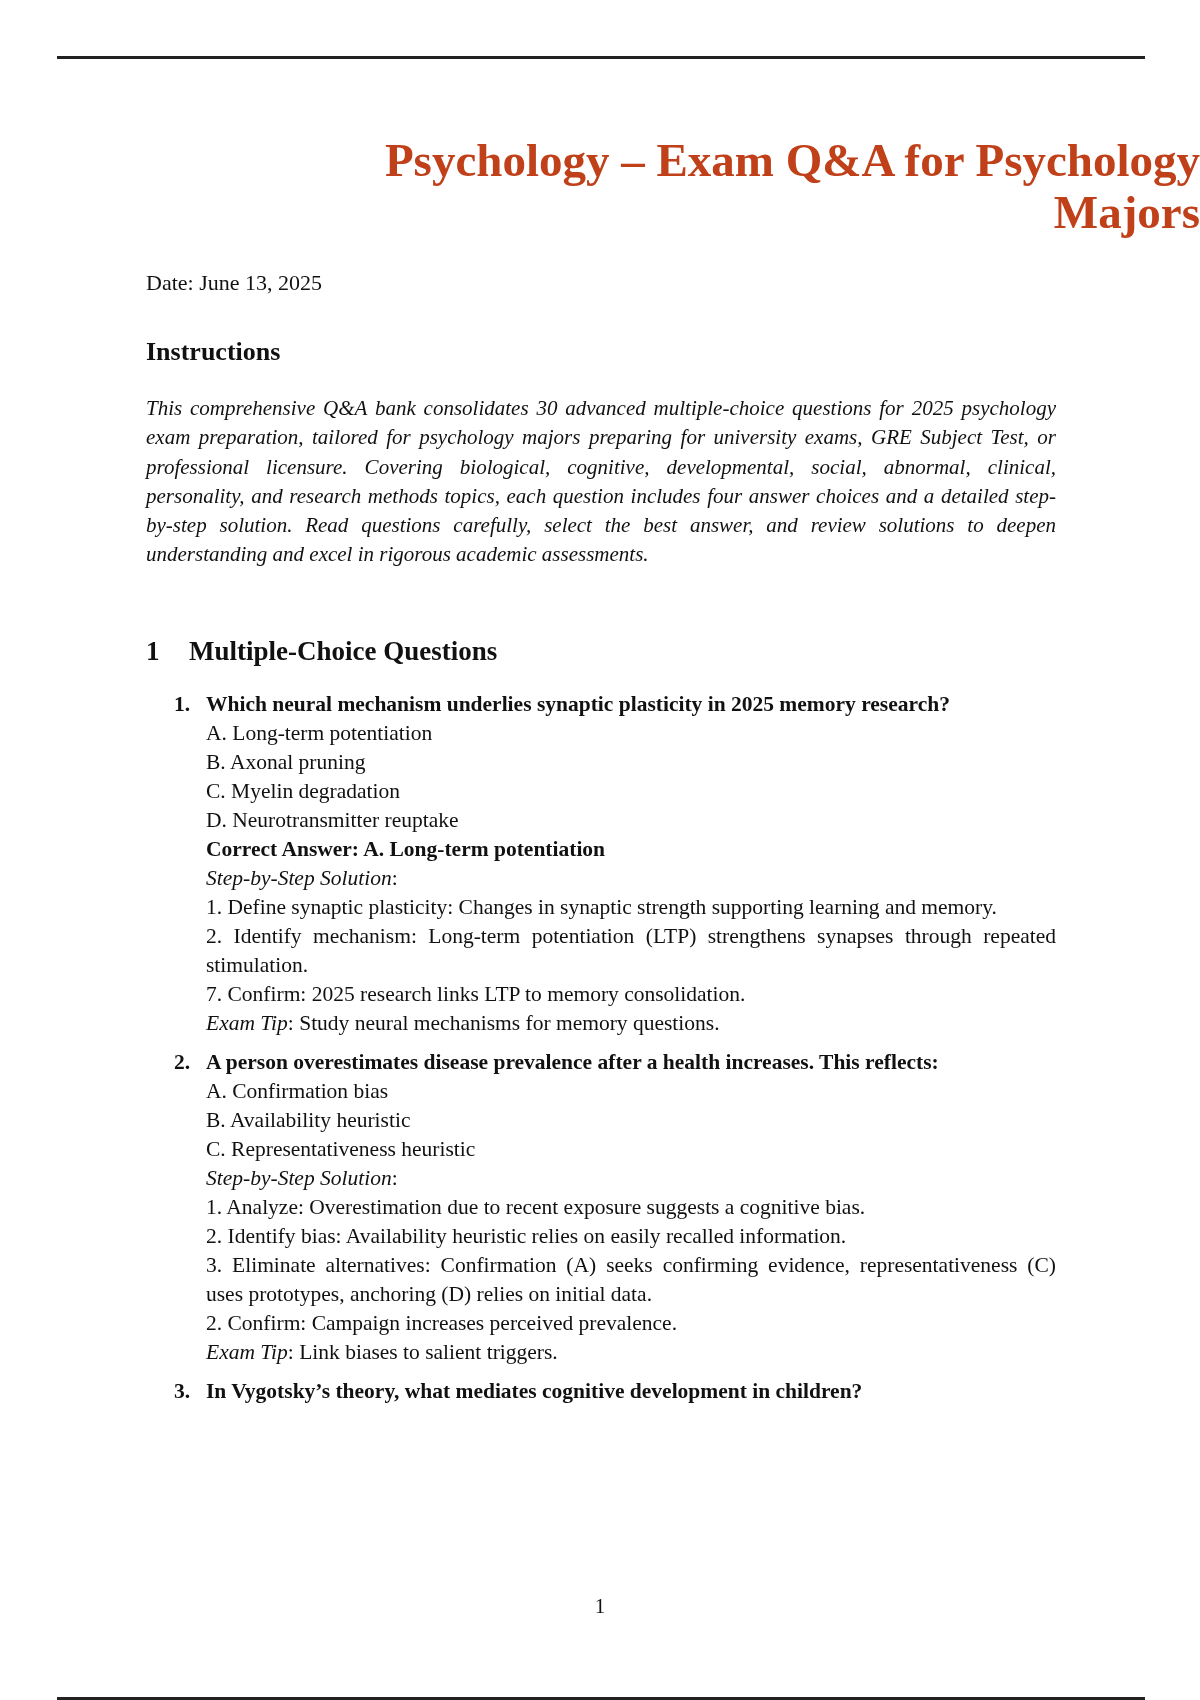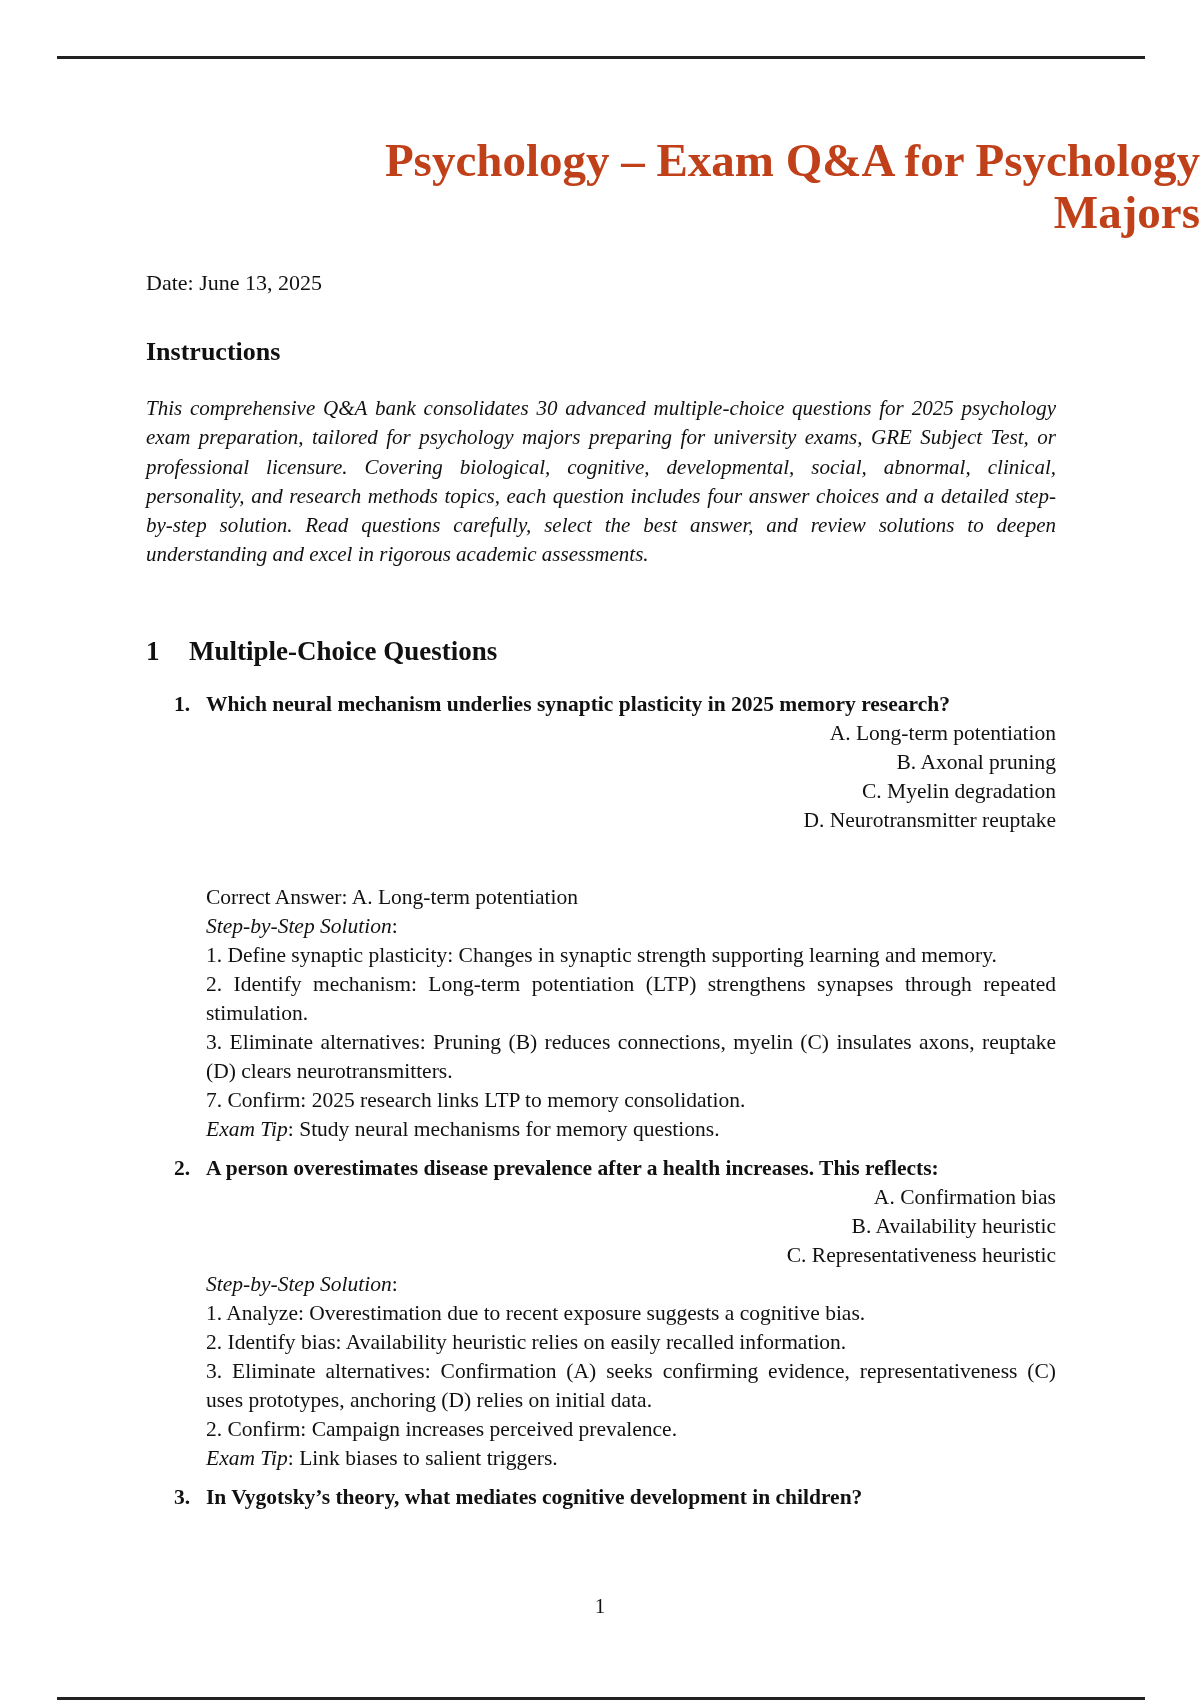--- a/index.html
+++ b/index.html
@@ -15,22 +15,22 @@
   .h-instr { position: absolute; top: 337px; left: 146px; font-size: 26px; font-weight: bold; }
   .instr { position: absolute; top: 394px; left: 146px; width: 910px; font-size: 21px;
            line-height: 29.3px; text-align: justify; hyphens: manual; font-style: italic; }
   .h-sec { position: absolute; top: 636px; left: 146px; font-size: 27px; font-weight: bold; }
   .h-sec .num { display: inline-block; width: 43px; }
 
   .qlist { position: absolute; top: 690px; left: 146px; width: 910px; }
   .q { position: relative; padding-left: 60px; margin-bottom: 10px; font-size: 21.5px; line-height: 29px; }
   .q .qnum { position: absolute; left: 28px; top: 0; font-weight: bold; }
   .q .qtext { font-weight: bold; }
-  .q .opt { display: block; text-align: right; }
-  .q .correct { font-weight: normal; display: block; margin-top: 48px; }
+  .q .opt { display: block; }
+  .q .correct { font-weight: bold; display: block; }
   .q .sol-h { font-style: italic; }
   .q .step { display: block; text-align: justify; }
   .q .tip-l { font-style: italic; }
   .pageno { position: absolute; top: 1594px; left: 0; width: 1200px; text-align: center; font-size: 21px; }
 </style>
 </head>
 <body>
 
 <div class="rule top"></div>
 
@@ -53,21 +53,20 @@
     <span class="qnum">1.</span>
     <span class="qtext">Which neural mechanism underlies synaptic plasticity in 2025 memory research?</span>
     <span class="opt">A. Long-term potentiation</span>
     <span class="opt">B. Axonal pruning</span>
     <span class="opt">C. Myelin degradation</span>
     <span class="opt">D. Neurotransmitter reuptake</span>
     <span class="correct">Correct Answer: A. Long-term potentiation</span>
     <span class="step"><span class="sol-h">Step-by-Step Solution</span>:</span>
     <span class="step">1. Define synaptic plasticity: Changes in synaptic strength supporting learning and mem­ory.</span>
     <span class="step">2. Identify mechanism: Long-term potentiation (LTP) strengthens synapses through re­peated stimulation.</span>
-    <span class="step">3. Eliminate alternatives: Pruning (B) reduces connections, myelin (C) insulates axons, reuptake (D) clears neurotransmitters.</span>
     <span class="step">7. Confirm: 2025 research links LTP to memory consolidation.</span>
     <span class="step"><span class="tip-l">Exam Tip</span>: <span>Study neural mechanisms for memory questions.</span></span>
   </div>
 
   <div class="q">
     <span class="qnum">2.</span>
     <span class="qtext">A person overestimates disease prevalence after a health increases. This reflects:</span>
     <span class="opt">A. Confirmation bias</span>
     <span class="opt">B. Availability heuristic</span>
     <span class="opt">C. Representativeness heuristic</span>

